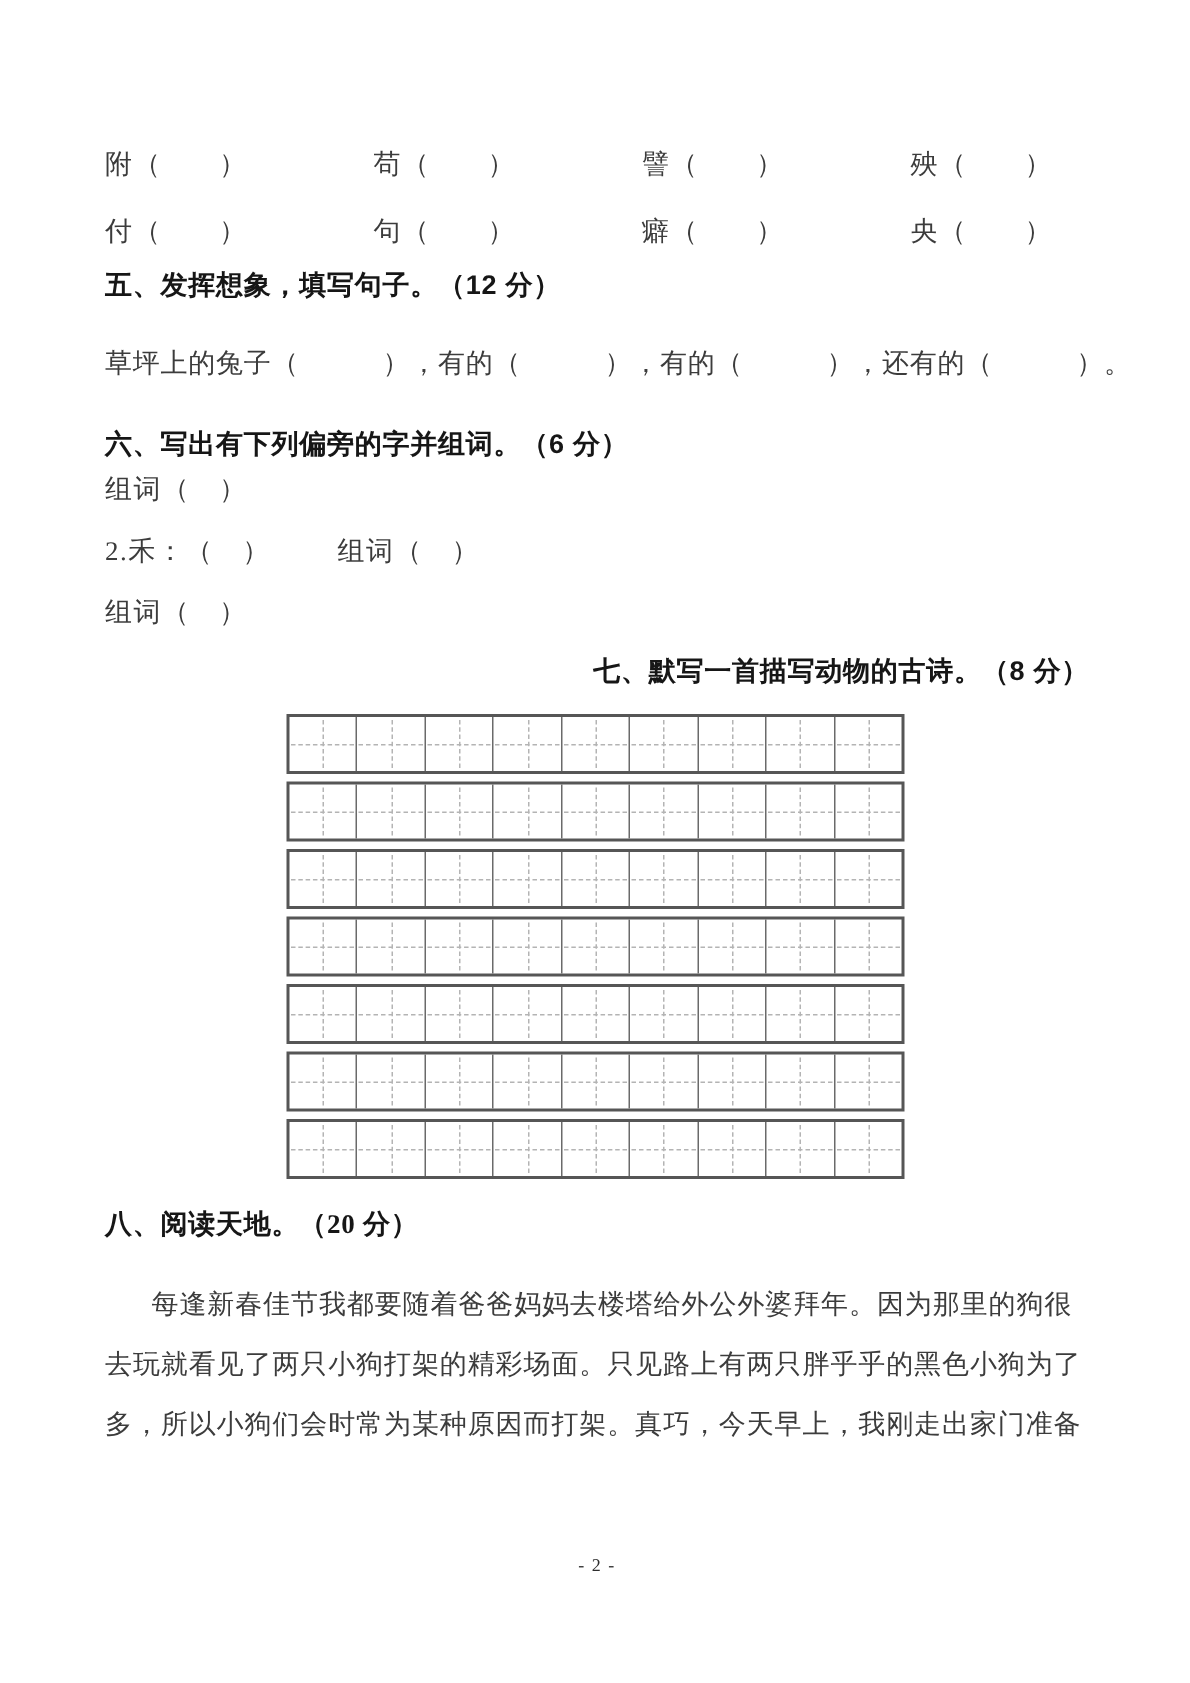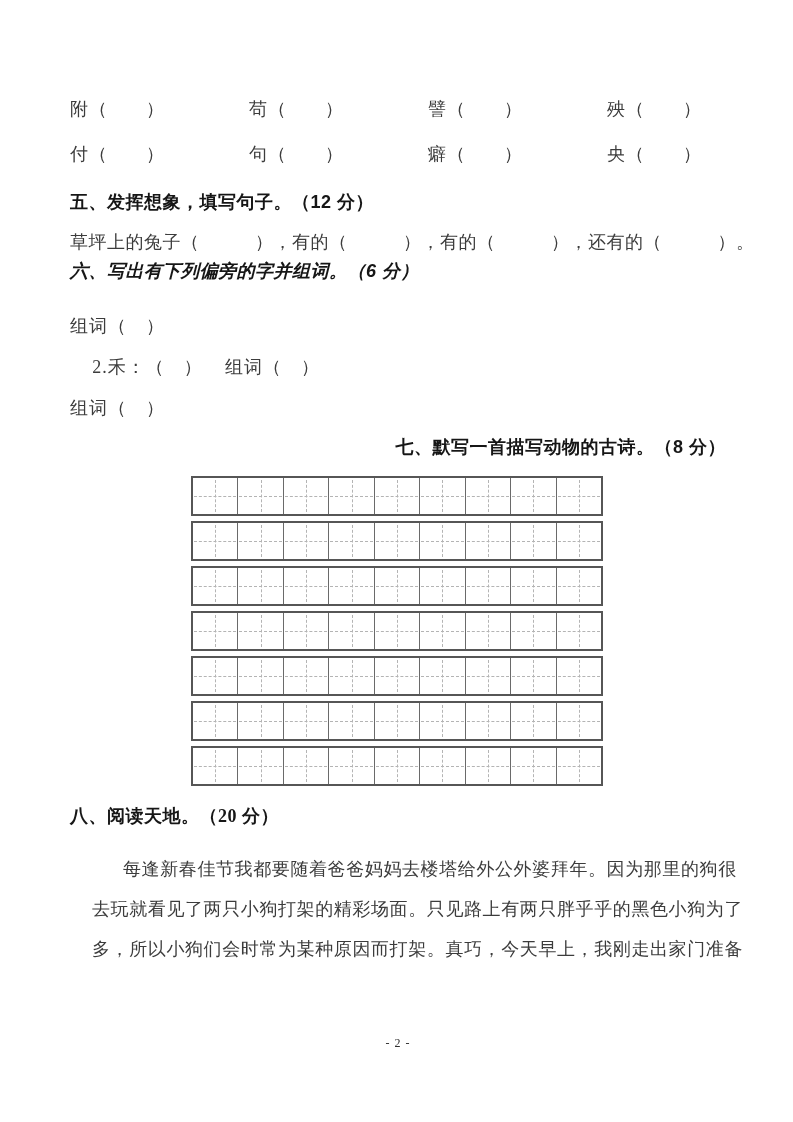--- a/index.html
+++ b/index.html
@@ -10,47 +10,47 @@
   }
   .abs{position:absolute;left:70px;width:656px;}
   .heading{
     font-family:"Liberation Sans","DejaVu Sans",sans-serif;
     font-weight:bold;color:#161616;letter-spacing:.5px;font-size:18px;
   }
   
   .word-row{display:flex;justify-content:space-between;width:632px;letter-spacing:1px;}
   .word-row-1{top:97px;}
   .word-row-2{top:142px;}
-  .h5{top:190px;}
+  .h5{top:178px;}
   .fill-line{top:230px;letter-spacing:.5px;white-space:nowrap;text-align:right;}
-  .h6{top:259px;font-style:italic;}
+  .h6{top:284px;}
   .radical-item{display:flex;letter-spacing:1px;}
   .radical-item .radical{width:155px;}
   .item-1{top:314px;}
-  .item-2{top:355px;text-align:center;}
+  .item-2{top:355px;}
   .item-3{top:396px;}
   .h7{top:435px;text-align:right;}
   
   .writing-grid{position:absolute;left:191px;top:476px;width:412px;}
   .grid-row{
     display:flex;height:40px;margin-bottom:5px;
     border:2px solid #565656;box-sizing:border-box;background:#fff;
   }
   .grid-cell{flex:1;position:relative;border-right:1px solid #6a6a6a;}
   .grid-cell:last-child{border-right:none;}
   .grid-cell::before{
     content:"";position:absolute;left:1px;right:1px;top:50%;
     border-top:1px dashed #b4b4b4;
   }
   .grid-cell::after{
     content:"";position:absolute;top:2px;bottom:2px;left:50%;
     border-left:1px dashed #b4b4b4;
   }
   .h8{top:804px;font-family:Liberation Serif, serif;}
-  .para{top:849px;line-height:40px;letter-spacing:.6px;text-align:justify;margin-left:22px;}
+  .para{top:849px;line-height:40px;letter-spacing:.6px;text-align:justify;}
   .para .pline{white-space:nowrap;}
   .para .indent{text-indent:31px;}
   .page-number{
     top:1036px;text-align:center;font-size:12px;color:#2e2e2e;
     font-family:"Liberation Serif","DejaVu Serif",serif;letter-spacing:1px;
   }
 </style>
 </head>
 <body>
 

